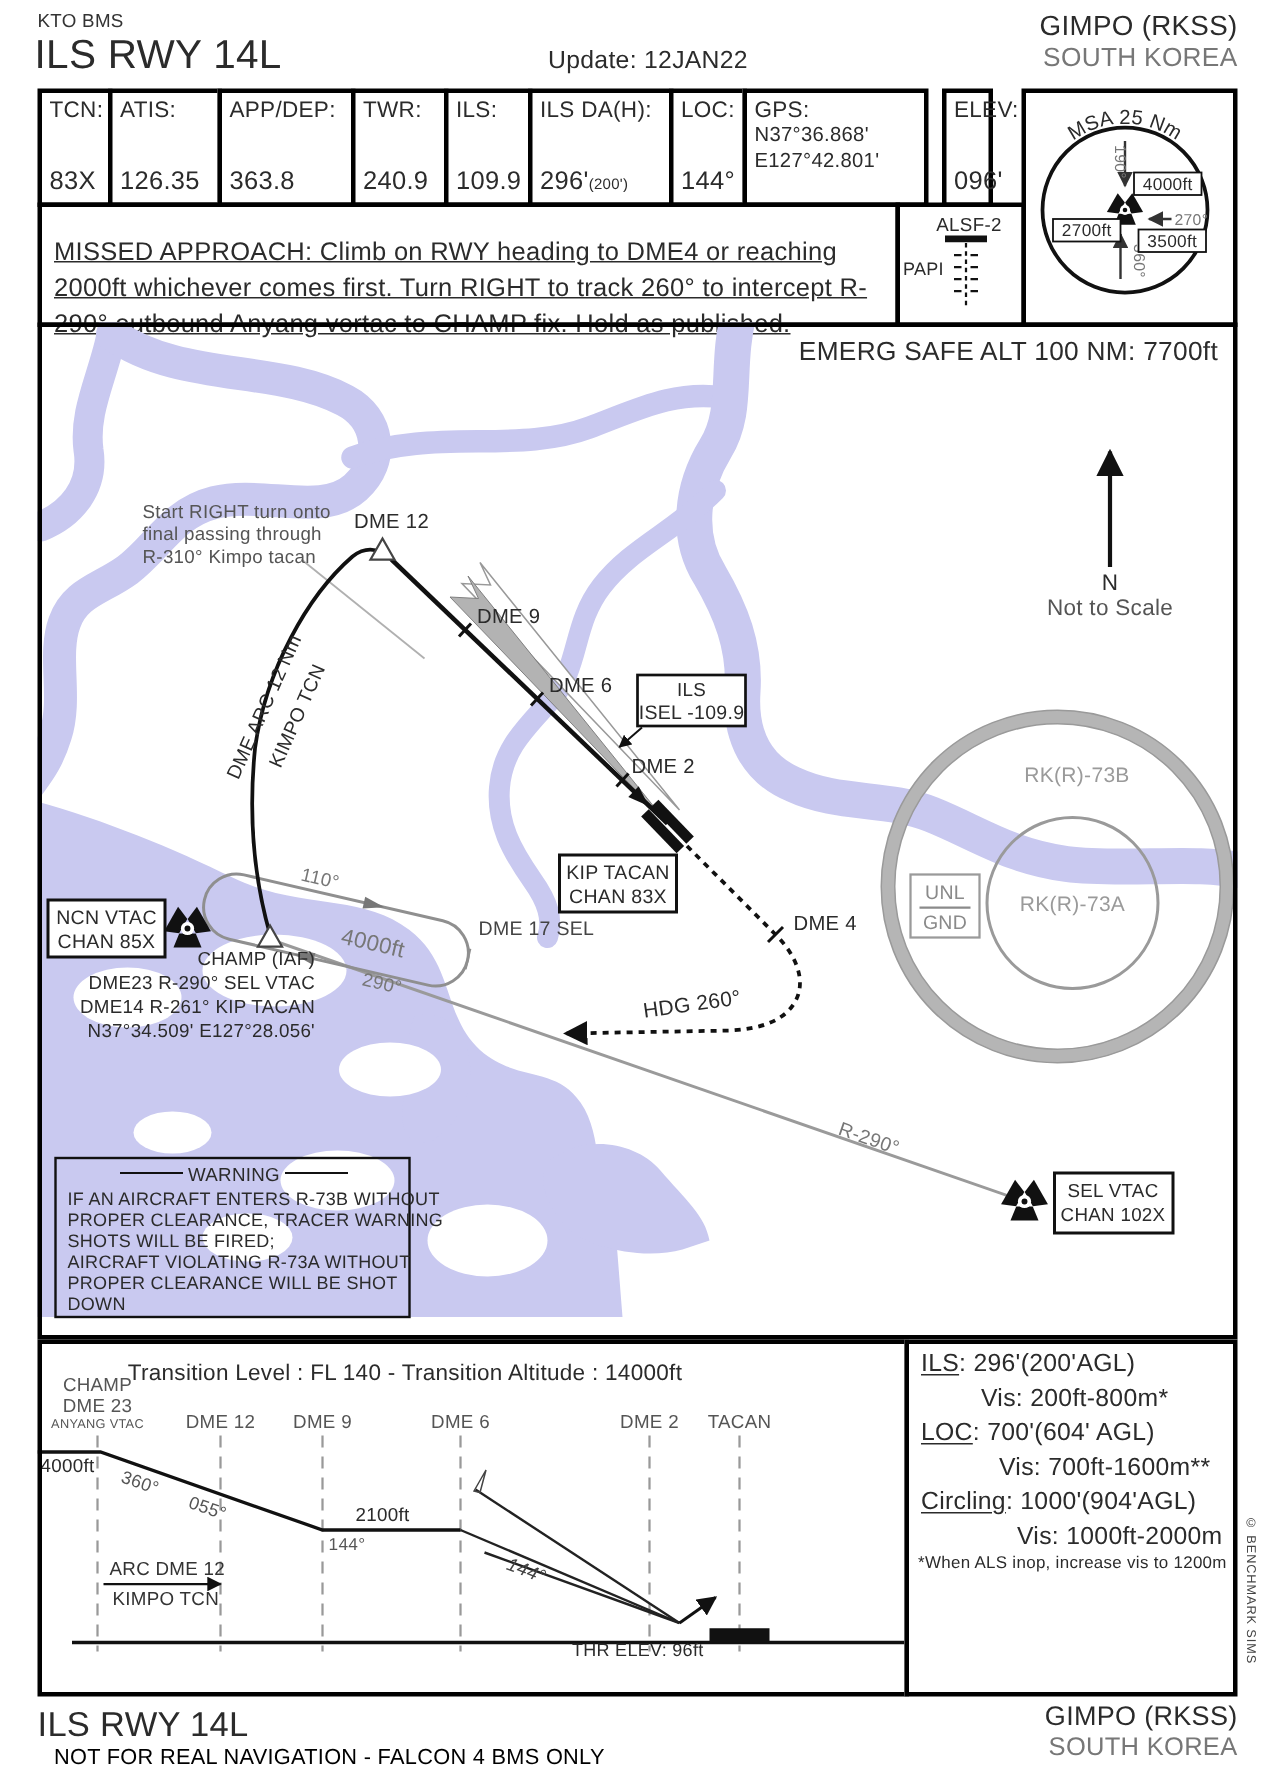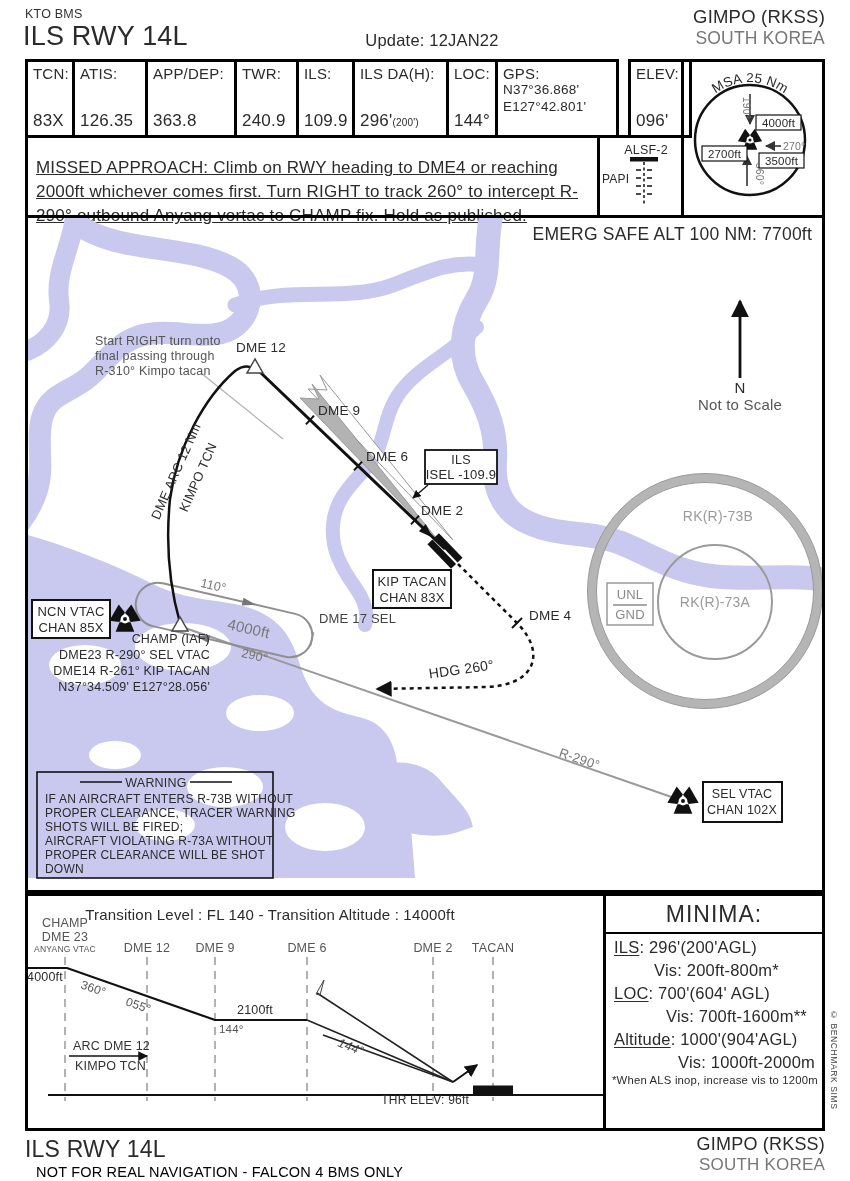--- a/index.html
+++ b/index.html
@@ -60,21 +60,21 @@
 </div>
 <div class="cell" style="left:446px;top:59px;width:52px;height:79px;">
   <span class="lbl">LOC:</span>
   <span class="val">144°</span>
 </div>
 <div class="cell" style="left:495px;top:59px;width:124px;height:79px;justify-content:flex-start;">
   <span class="lbl">GPS:</span>
   <span class="gps-val">N37°36.868'</span>
   <span class="gps-val">E127°42.801'</span>
 </div>
-<div class="cell" style="left:628px;top:59px;width:64px;height:79px;">
+<div class="cell" style="left:628px;top:59px;width:34px;height:79px;">
   <span class="lbl">ELEV:</span>
   <span class="val">096'</span>
 </div>
 
 <div class="box" style="left:25px;top:135px;width:575px;height:83px;">
   <div class="ma-text">MISSED APPROACH: Climb on RWY heading to DME4 or reaching 2000ft whichever comes first. Turn RIGHT to track 260° to intercept R-290° outbound Anyang vortac to CHAMP fix. Hold as published.</div>
 </div>
 
 <div class="box" style="left:597px;top:135px;width:87px;height:83px;">
   <svg width="81" height="77" viewBox="0 0 81 77">
@@ -333,26 +333,25 @@
   <text x="48" y="157" font-size="12.5" fill="#333">ARC DME 12</text>
   <line x1="44" y1="163" x2="122" y2="163" stroke="#111" stroke-width="1.5" marker-end="url(#ahP)"></line>
   <text x="50" y="177" font-size="12.5" fill="#333">KIMPO TCN</text>
   <line x1="23" y1="202" x2="578" y2="202" stroke="#111" stroke-width="2.2"></line>
   <rect x="448" y="192.5" width="40" height="9.5" fill="#111"></rect>
   <text x="444" y="211" font-size="12" fill="#2b2b2b" text-anchor="end">THR ELEV: 96ft</text>
 </svg>
 <div class="box" style="left:25px;top:893px;width:581px;height:238px;"></div>
 
 <div class="box minima" style="left:603px;top:893px;width:222px;height:238px;background:#fff;">
-  <div class="ttl">MINIMA:</div>
   <div class="m-line"><span class="m-u">ILS</span><span>: 296'(200'AGL)</span></div>
   <div class="m-line m-vis1">Vis: 200ft-800m*</div>
   <div class="m-line"><span class="m-u">LOC</span><span>: 700'(604' AGL)</span></div>
   <div class="m-line m-vis2">Vis: 700ft-1600m**</div>
-  <div class="m-line"><span class="m-u">Altitude</span><span>: 1000'(904'AGL)</span></div>
+  <div class="m-line"><span class="m-u">Circling</span><span>: 1000'(904'AGL)</span></div>
   <div class="m-line m-vis3">Vis: 1000ft-2000m</div>
   <div class="m-note">*When ALS inop, increase vis to 1200m</div>
 </div>
 
 <div class="credit">© BENCHMARK SIMS</div>
 
 <div class="abs" style="left:25px;top:1136px;font-size:23px;">ILS RWY 14L</div>
 <div class="abs" style="left:36px;top:1164px;font-size:14.5px;color:#000000;text-align:right;">NOT FOR REAL NAVIGATION - FALCON 4 BMS ONLY</div>
 <div class="abs" style="right:25px;top:1134px;text-align:right;">
   <div style="font-size:18px;">GIMPO (RKSS)</div>

